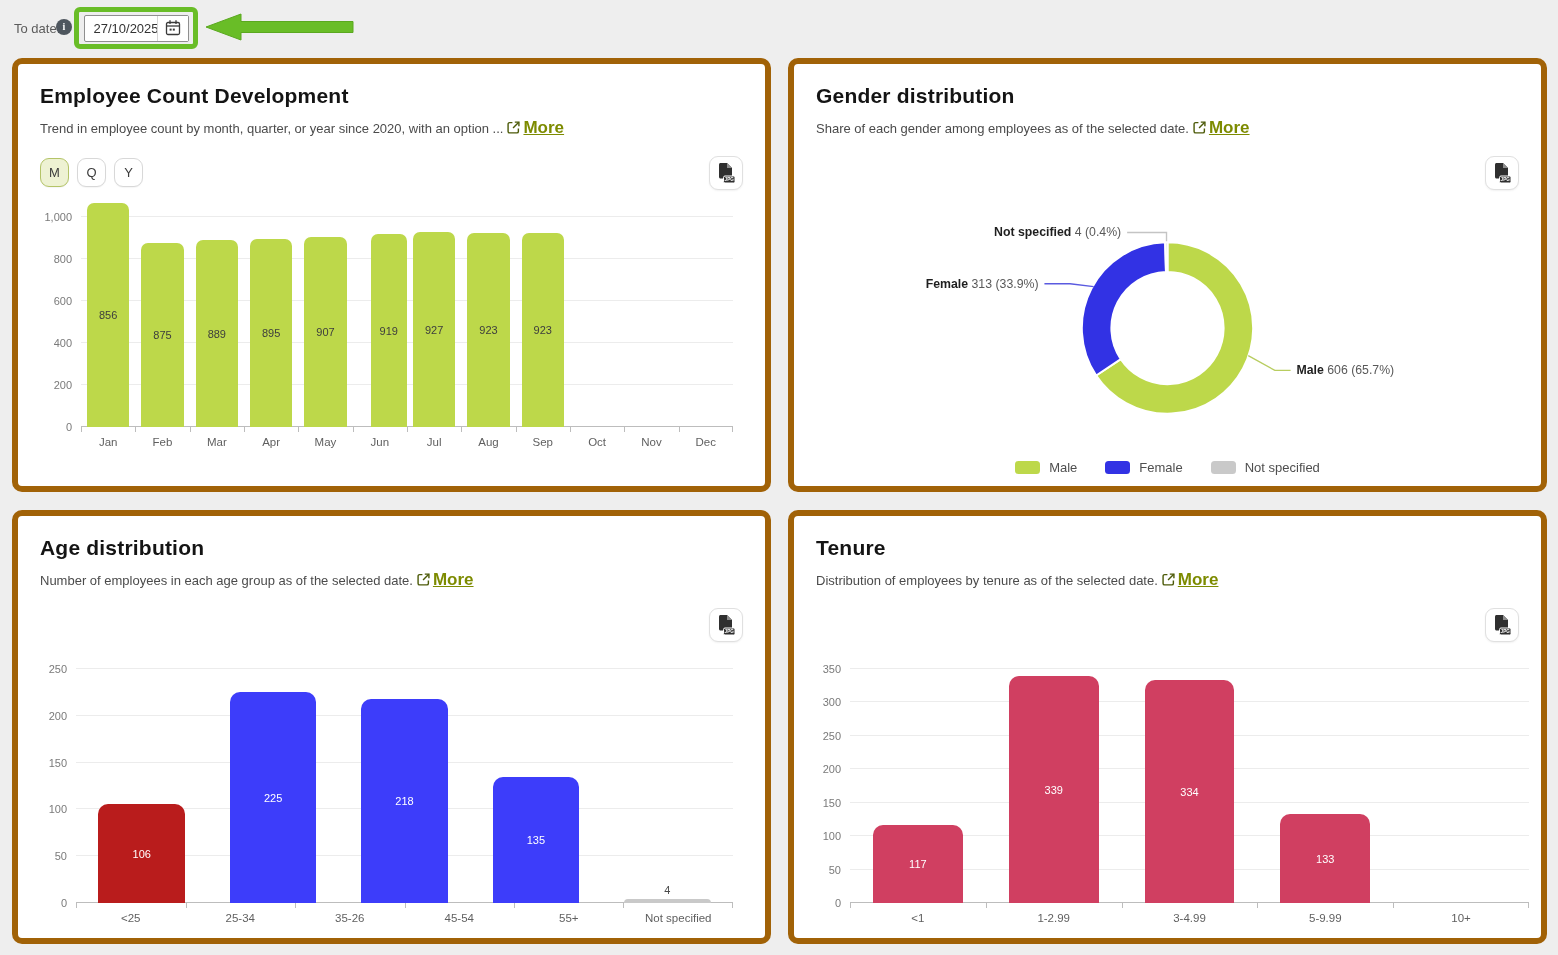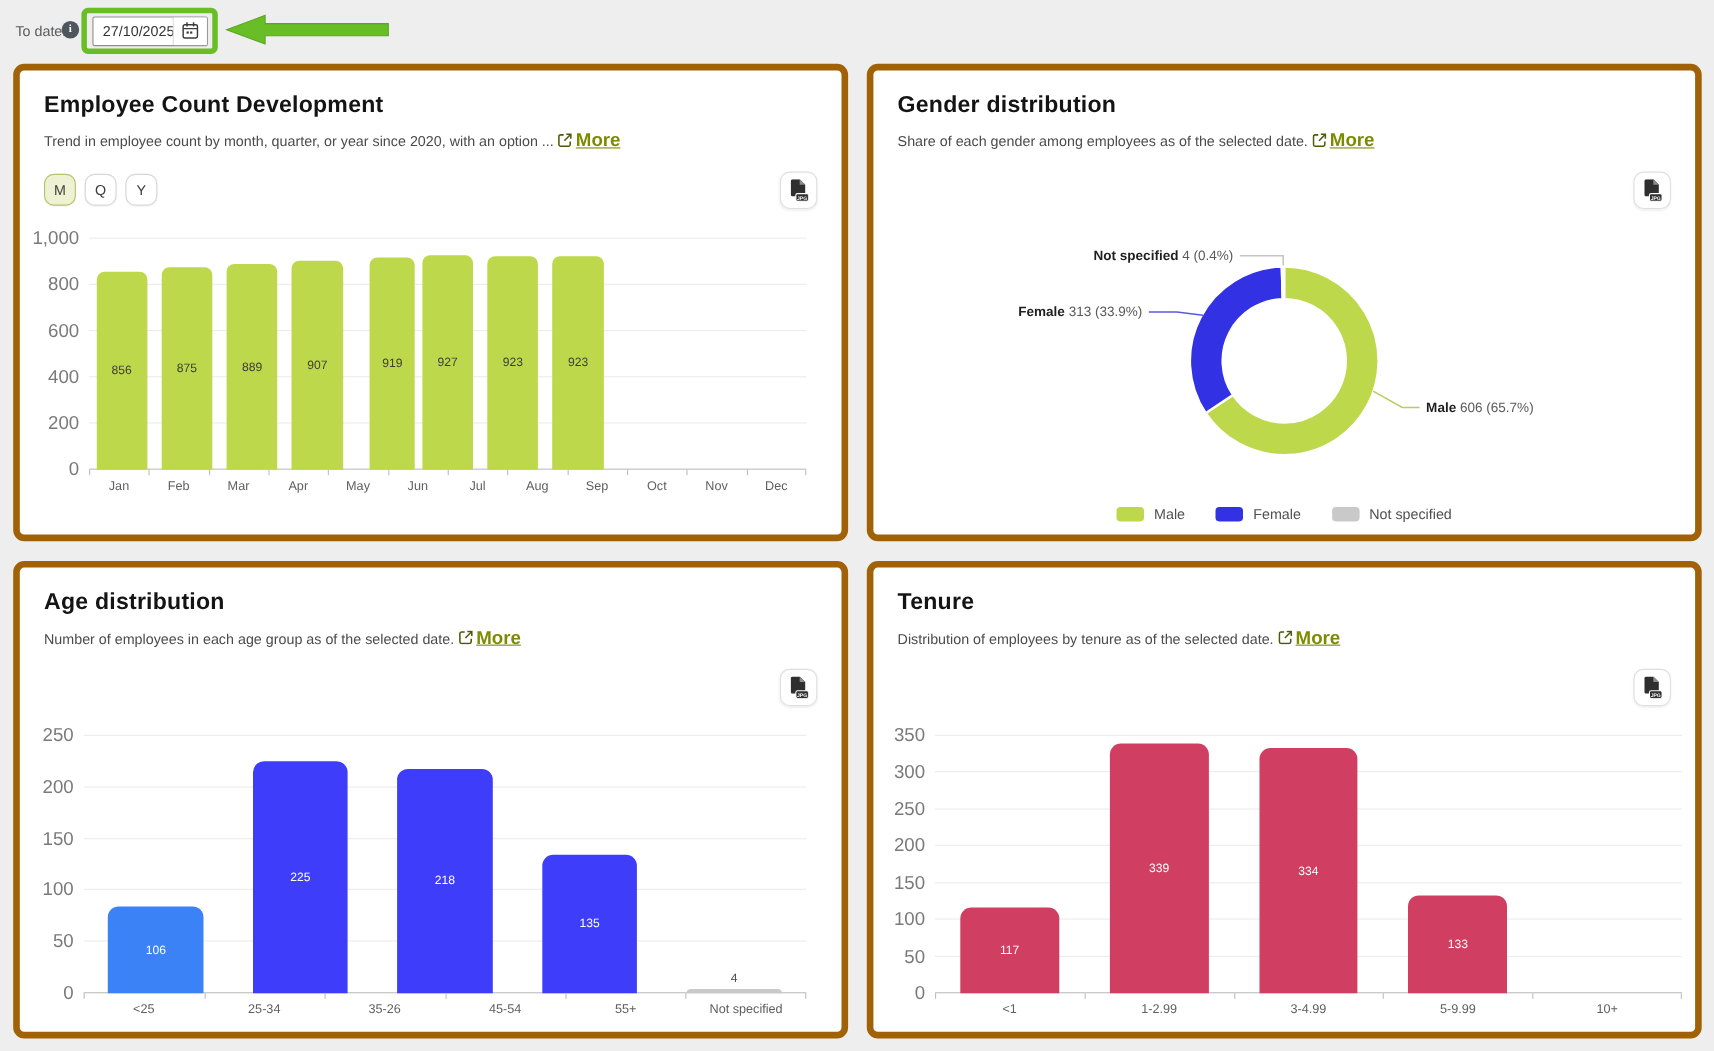--- a/index.html
+++ b/index.html
@@ -39,21 +39,21 @@
     font-size:13px; font-family:inherit; cursor:pointer; box-shadow:0 1px 1px rgba(0,0,0,.04); }
   .tog.sel { background:#eef2d3; border-color:#b4c468; }
   
   .chart { position:absolute; }
   #chart-0 { left:63px; right:32px; top:153px; }
   #chart-2 { left:58px; right:32px; top:153px; }
   #chart-3 { left:56px; right:12px; top:153px; }
   .plot { position:relative; }
   .grid-line { position:absolute; left:0; right:0; height:1px; background:#ececec; }
   .grid-line.axis { background:#bdbdbd; }
-  .ylab { position:absolute; right:calc(100% + 9px); transform:translateY(50%); font-size:17px; color:#7a7a7a; white-space:nowrap; }
+  .ylab { position:absolute; right:calc(100% + 9px); transform:translateY(50%); font-size:11px; color:#7a7a7a; white-space:nowrap; }
   .bars { position:absolute; inset:0; display:flex; align-items:flex-end; }
   .slot { flex:1; height:100%; display:flex; align-items:flex-end; justify-content:center; }
   .bar { position:relative; }
   .blabel { position:absolute; top:50%; left:50%; transform:translate(-50%,-50%); font-size:11px; white-space:nowrap; }
   .blabel.above { top:auto; bottom:calc(100% + 3px); transform:translateX(-50%); color:#4a4a4a; }
   .tickmark { position:absolute; bottom:-5px; width:1px; height:5px; background:#bdbdbd; }
   .xlabels { display:flex; margin-top:9px; }
   .xlab { flex:1; text-align:center; font-size:11.5px; color:#5f5f5f; }
   
   #chart-1 { left:22px; right:22px; top:140px; height:250px; }
@@ -122,32 +122,37 @@
           <div class="grid-line" style="bottom: 84px;"></div>
           <span class="ylab" style="bottom: 84px;">400</span>
           <div class="grid-line" style="bottom: 126px;"></div>
           <span class="ylab" style="bottom: 126px;">600</span>
           <div class="grid-line" style="bottom: 168px;"></div>
           <span class="ylab" style="bottom: 168px;">800</span>
           <div class="grid-line" style="bottom: 210px;"></div>
           <span class="ylab" style="bottom: 210px;">1,000</span>
           <div class="bars">
             <div class="slot">
-              <div class="bar" style="height: 180px; width: 78%; background: rgb(189, 216, 74); border-radius: 7px 7px 0px 0px;">
+              <div class="bar" style="height: 224px; width: 78%; background: rgb(189, 216, 74); border-radius: 7px 7px 0px 0px;">
                 <span class="blabel" style="color: rgb(61, 61, 61);">856</span>
               </div>
             </div>
             <div class="slot">
               <div class="bar" style="height: 184px; width: 78%; background: rgb(189, 216, 74); border-radius: 7px 7px 0px 0px;">
                 <span class="blabel" style="color: rgb(61, 61, 61);">875</span>
               </div>
             </div>
             <div class="slot">
               <div class="bar" style="height: 187px; width: 78%; background: rgb(189, 216, 74); border-radius: 7px 7px 0px 0px;">
                 <span class="blabel" style="color: rgb(61, 61, 61);">889</span>
+              </div>
+            </div>
+            <div class="slot">
+              <div class="bar" style="height: 188px; width: 78%; background: rgb(189, 216, 74); border-radius: 7px 7px 0px 0px;">
+                <span class="blabel" style="color: rgb(61, 61, 61);">895</span>
               </div>
             </div>
             <div class="slot">
               <div class="bar" style="height: 190px; width: 78%; background: rgb(189, 216, 74); border-radius: 7px 7px 0px 0px;">
                 <span class="blabel" style="color: rgb(61, 61, 61);">907</span>
               </div>
             </div>
             <div class="slot">
               <div class="bar" style="height: 193px; width: 78%; background: rgb(189, 216, 74); border-radius: 7px 7px 0px 0px; margin-left: 18px;">
                 <span class="blabel" style="color: rgb(61, 61, 61);">919</span>
@@ -273,21 +278,21 @@
           <div class="grid-line" style="bottom: 93.6px;"></div>
           <span class="ylab" style="bottom: 93.6px;">100</span>
           <div class="grid-line" style="bottom: 140.4px;"></div>
           <span class="ylab" style="bottom: 140.4px;">150</span>
           <div class="grid-line" style="bottom: 187.2px;"></div>
           <span class="ylab" style="bottom: 187.2px;">200</span>
           <div class="grid-line" style="bottom: 234px;"></div>
           <span class="ylab" style="bottom: 234px;">250</span>
           <div class="bars">
             <div class="slot">
-              <div class="bar" style="height: 79px; width: 66%; background: #3b82f6; border-radius: 10px 10px 0px 0px;">
+              <div class="bar" style="height: 99px; width: 66%; background: #b91c1c; border-radius: 10px 10px 0px 0px;">
                 <span class="blabel" style="color: rgb(255, 255, 255);">106</span>
               </div>
             </div>
             <div class="slot">
               <div class="bar" style="height: 211px; width: 66%; background: rgb(61, 61, 250); border-radius: 10px 10px 0px 0px;">
                 <span class="blabel" style="color: rgb(255, 255, 255);">225</span>
               </div>
             </div>
             <div class="slot">
               <div class="bar" style="height: 204px; width: 66%; background: rgb(61, 61, 250); border-radius: 10px 10px 0px 0px;">

